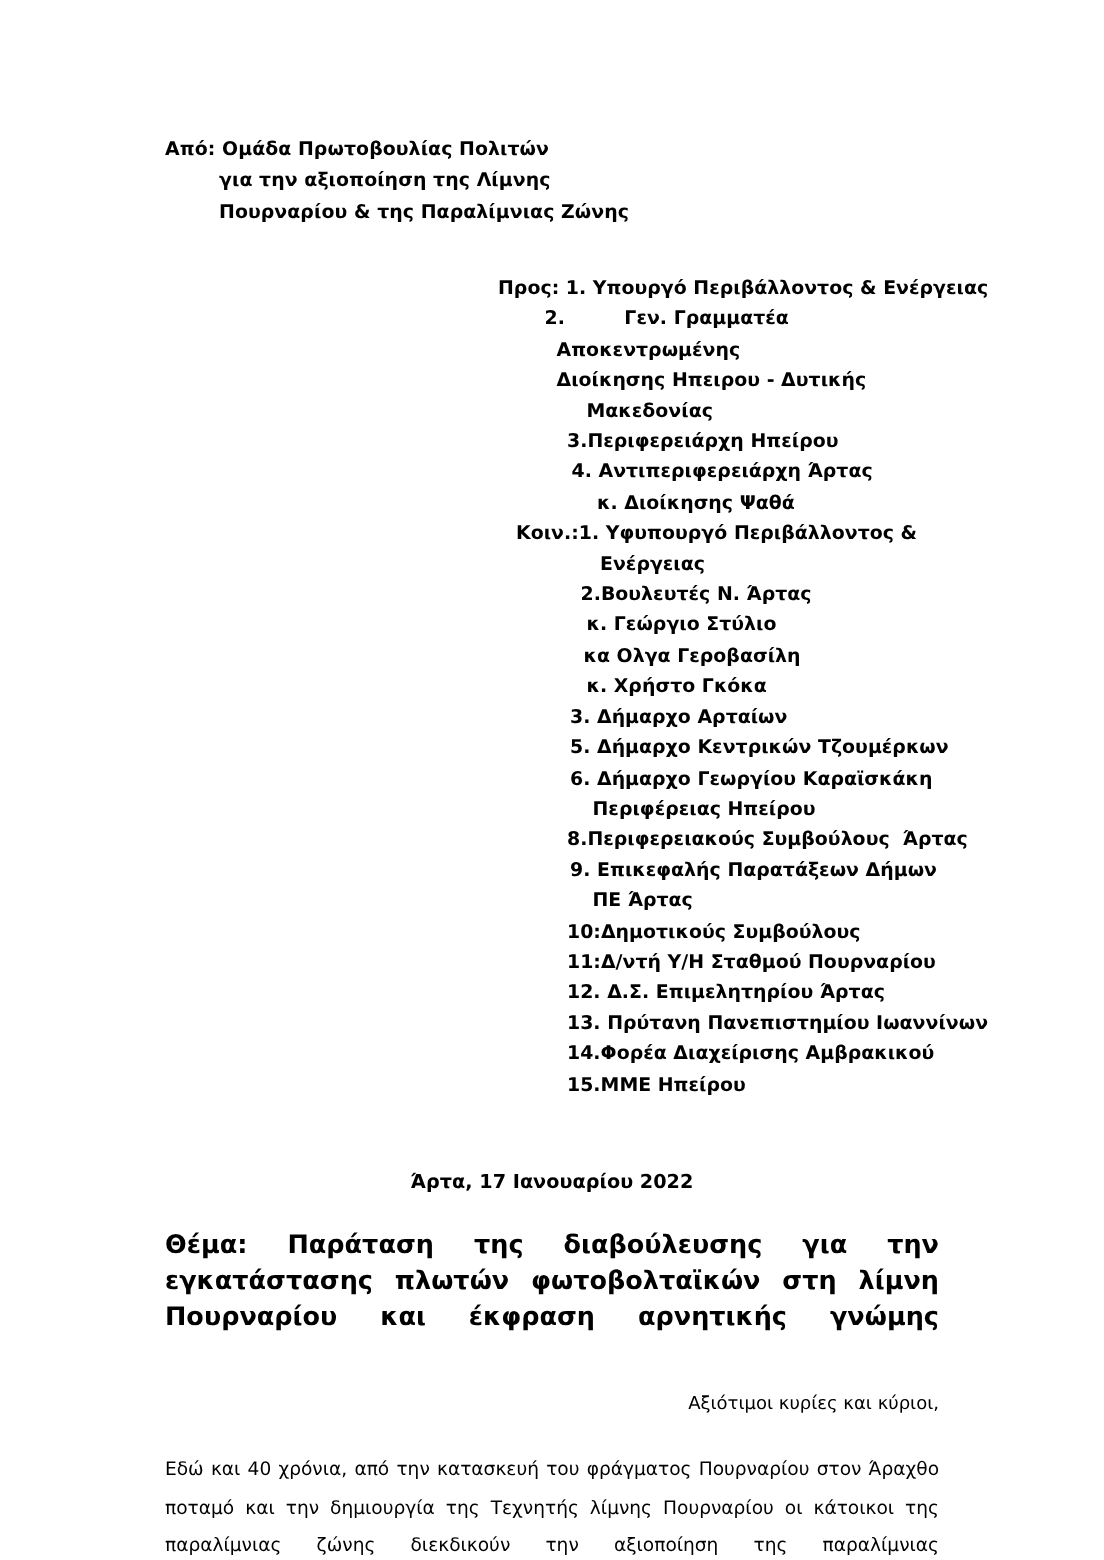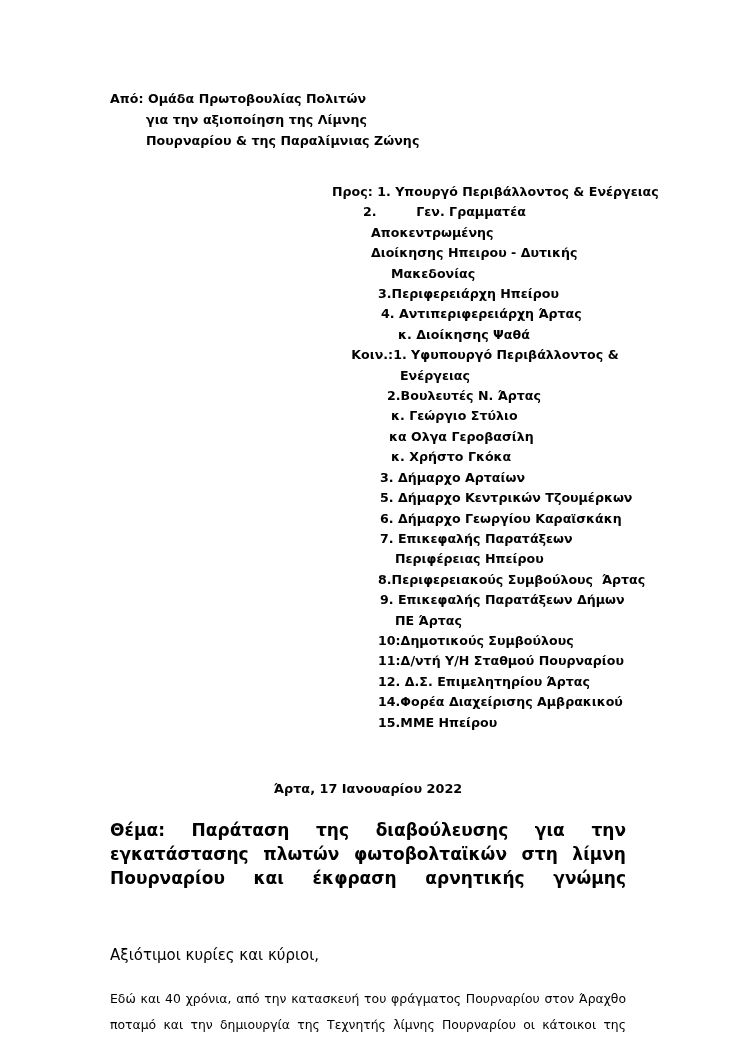--- a/index.html
+++ b/index.html
@@ -47,21 +47,21 @@
   .rline { white-space: pre; }
 
   
   .i-pros      { padding-left: 222px; }  
   .i-num2      { padding-left: 253px; }  
   .i-cont      { padding-left: 261px; }  
   .i-cont2     { padding-left: 281px; }  
   .i-n3        { padding-left: 268px; }  
   .i-n4        { padding-left: 271px; }  
   .i-sub4      { padding-left: 288px; }  
-  .i-koin      { padding-left: 234px; text-align: center; }  
+  .i-koin      { padding-left: 234px; }  
   .i-koinsub   { padding-left: 290px; }  
   .i-k2        { padding-left: 277px; }  
   .i-ksub      { padding-left: 281px; }  
   .i-ksub2     { padding-left: 279px; }  
   .i-ksub3     { padding-left: 281px; }  
   .i-k         { padding-left: 270px; }  
   .i-kc        { padding-left: 285px; }  
   .i-k8        { padding-left: 268px; }  
 
   
@@ -84,23 +84,24 @@
     letter-spacing: 0.01px;
   }
   .subject::after {
     content: "";
     display: inline-block;
     width: 100%;
   }
 
   
   .salutation {
-    margin-top: 30px;
-    font-size: 15px;
+    margin-top: 10px;
+    font-size: 12px;
     line-height: 22px;
+    text-align: right;
   }
   .para {
     margin-top: 20px;
     font-size: 12.4px;
     line-height: 25.6px;
     text-align: justify;
     text-justify: inter-word;
   }
   .para::after {
     content: "";
@@ -132,28 +133,28 @@
 
       <div class="rline i-koin">Κοιν.:1. Υφυπουργό Περιβάλλοντος &amp;</div>
       <div class="rline i-koinsub">Ενέργειας</div>
       <div class="rline i-k2">2.Βουλευτές Ν. Άρτας</div>
       <div class="rline i-ksub">κ. Γεώργιο Στύλιο</div>
       <div class="rline i-ksub2">κα Ολγα Γεροβασίλη</div>
       <div class="rline i-ksub3">κ. Χρήστο Γκόκα</div>
       <div class="rline i-k">3. Δήμαρχο Αρταίων</div>
       <div class="rline i-k">5. Δήμαρχο Κεντρικών Τζουμέρκων</div>
       <div class="rline i-k">6. Δήμαρχο Γεωργίου Καραϊσκάκη</div>
-      <div class="rline i-k">7. Επικεφαλής Παρατάξεων</div>
       <div class="rline i-kc">Περιφέρειας Ηπείρου</div>
       <div class="rline i-k8">8.Περιφερειακούς Συμβούλους  Άρτας</div>
       <div class="rline i-k">9. Επικεφαλής Παρατάξεων Δήμων</div>
       <div class="rline i-kc">ΠΕ Άρτας</div>
       <div class="rline i-k8">10:Δημοτικούς Συμβούλους</div>
       <div class="rline i-k8">11:Δ/ντή Υ/Η Σταθμού Πουρναρίου</div>
       <div class="rline i-k8">12. Δ.Σ. Επιμελητηρίου Άρτας</div>
+      <div class="rline i-k8">13. Πρύτανη Πανεπιστημίου Ιωαννίνων</div>
       <div class="rline i-k8">14.Φορέα Διαχείρισης Αμβρακικού</div>
       <div class="rline i-k8">15.ΜΜΕ Ηπείρου</div>
     </div>
 
     <div class="date-line">Άρτα, 17 Ιανουαρίου 2022</div>
 
     <div class="subject">Θέμα: Παράταση της διαβούλευσης για την εγκατάστασης πλωτών φωτοβολταϊκών στη λίμνη Πουρναρίου και έκφραση αρνητικής γνώμης</div>
 
     <div class="salutation">Αξιότιμοι κυρίες και κύριοι,</div>
     <div class="para">Εδώ και 40 χρόνια, από την κατασκευή του φράγματος Πουρναρίου στον Άραχθο ποταμό και την δημιουργία της Τεχνητής λίμνης Πουρναρίου οι κάτοικοι της παραλίμνιας ζώνης διεκδικούν την αξιοποίηση της παραλίμνιας</div>

